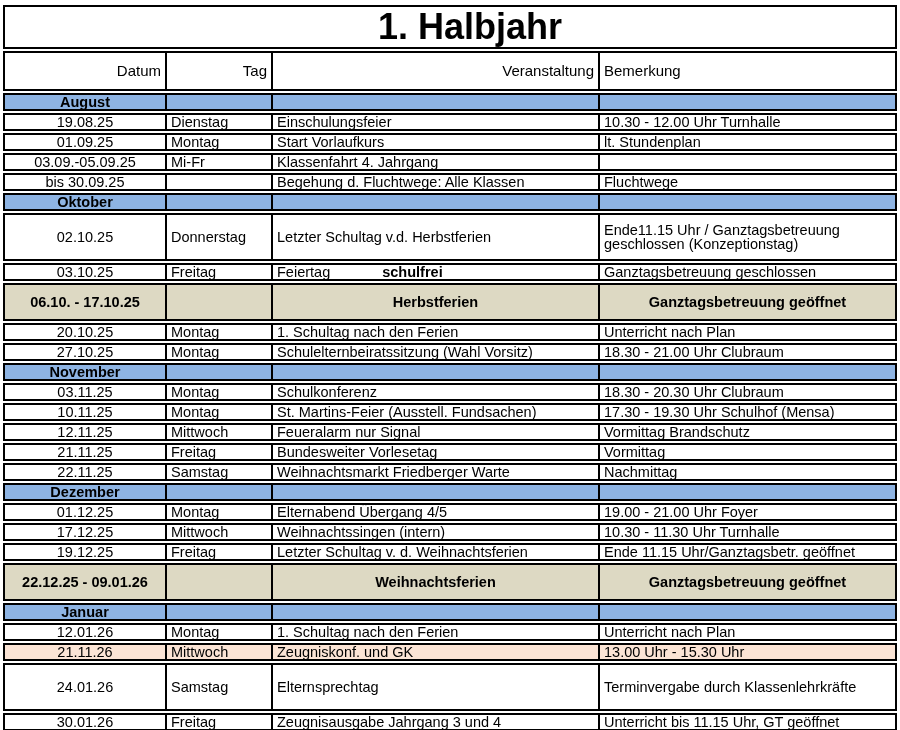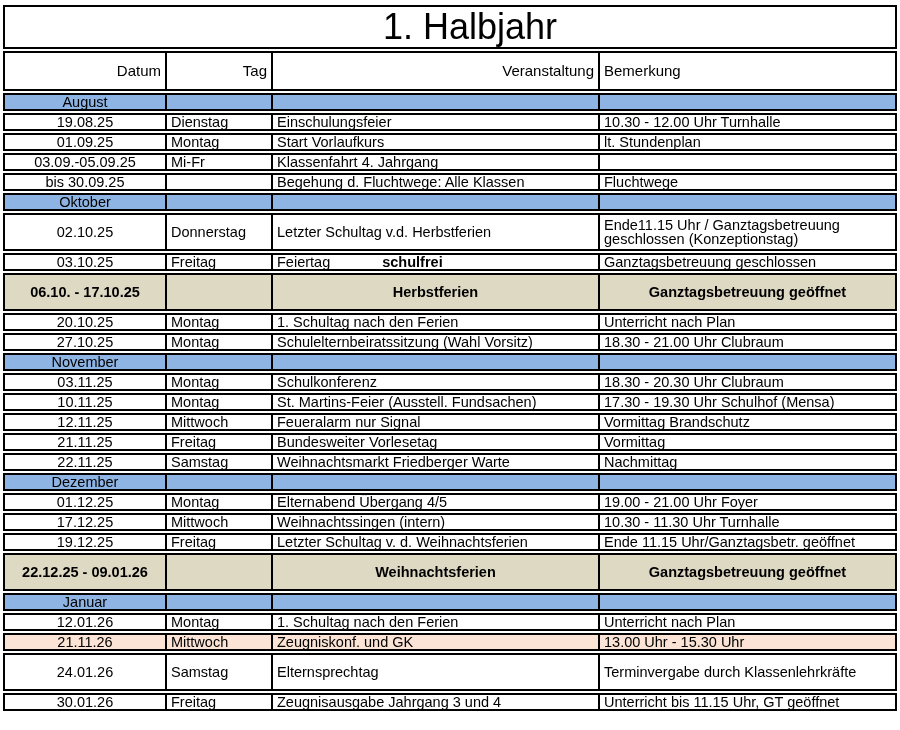--- a/index.html
+++ b/index.html
@@ -25,33 +25,33 @@
     padding: 0 4px;
     font-size: 14.5px; line-height: 14px;
     font-weight: normal;
     overflow: hidden;
     background: #fff;
   }
   td:last-child, th:last-child { border-right: 2px solid var(--border-col, #000); }
   
   th.title-cell {
     height: 42px; text-align: center; vertical-align: middle;
-    font-size: 36px; line-height: 40px; font-weight: normal; padding-left: 44px;
+    font-size: 36px; line-height: 40px; font-weight: bold; padding-left: 44px;
   }
   
   tr.head th { height: 40px; vertical-align: middle; font-size: 15px; }
   tr.head th.h-datum, tr.head th.h-tag, tr.head th.h-ver { text-align: right; }
   tr.head th.h-bem { text-align: left; }
   
   td.c-datum { text-align: center; }
   td.c-tag, td.c-ver, td.c-bem { text-align: left; }
   tr.event td { height: 18px; vertical-align: middle; }
-  tr.tall td { height: 38px; }
+  tr.tall td { height: 48px; }
   tr.month td { height: 17px; background: var(--month-blue, #8eb4e3); }
-  tr.month td.c-datum { font-weight: normal; }
+  tr.month td.c-datum { font-weight: bold; }
   tr.ferien td {
     height: 38px; background: var(--ferien-tan, #ddd9c3);
     font-weight: bold; text-align: center; vertical-align: middle; margin-top: 10px;
   }
   tr.highlight td { background: var(--highlight-peach, #fbe4d5); }
   b { font-weight: bold; margin-left: 48px; }
 </style>
 </head>
 <body>
 

